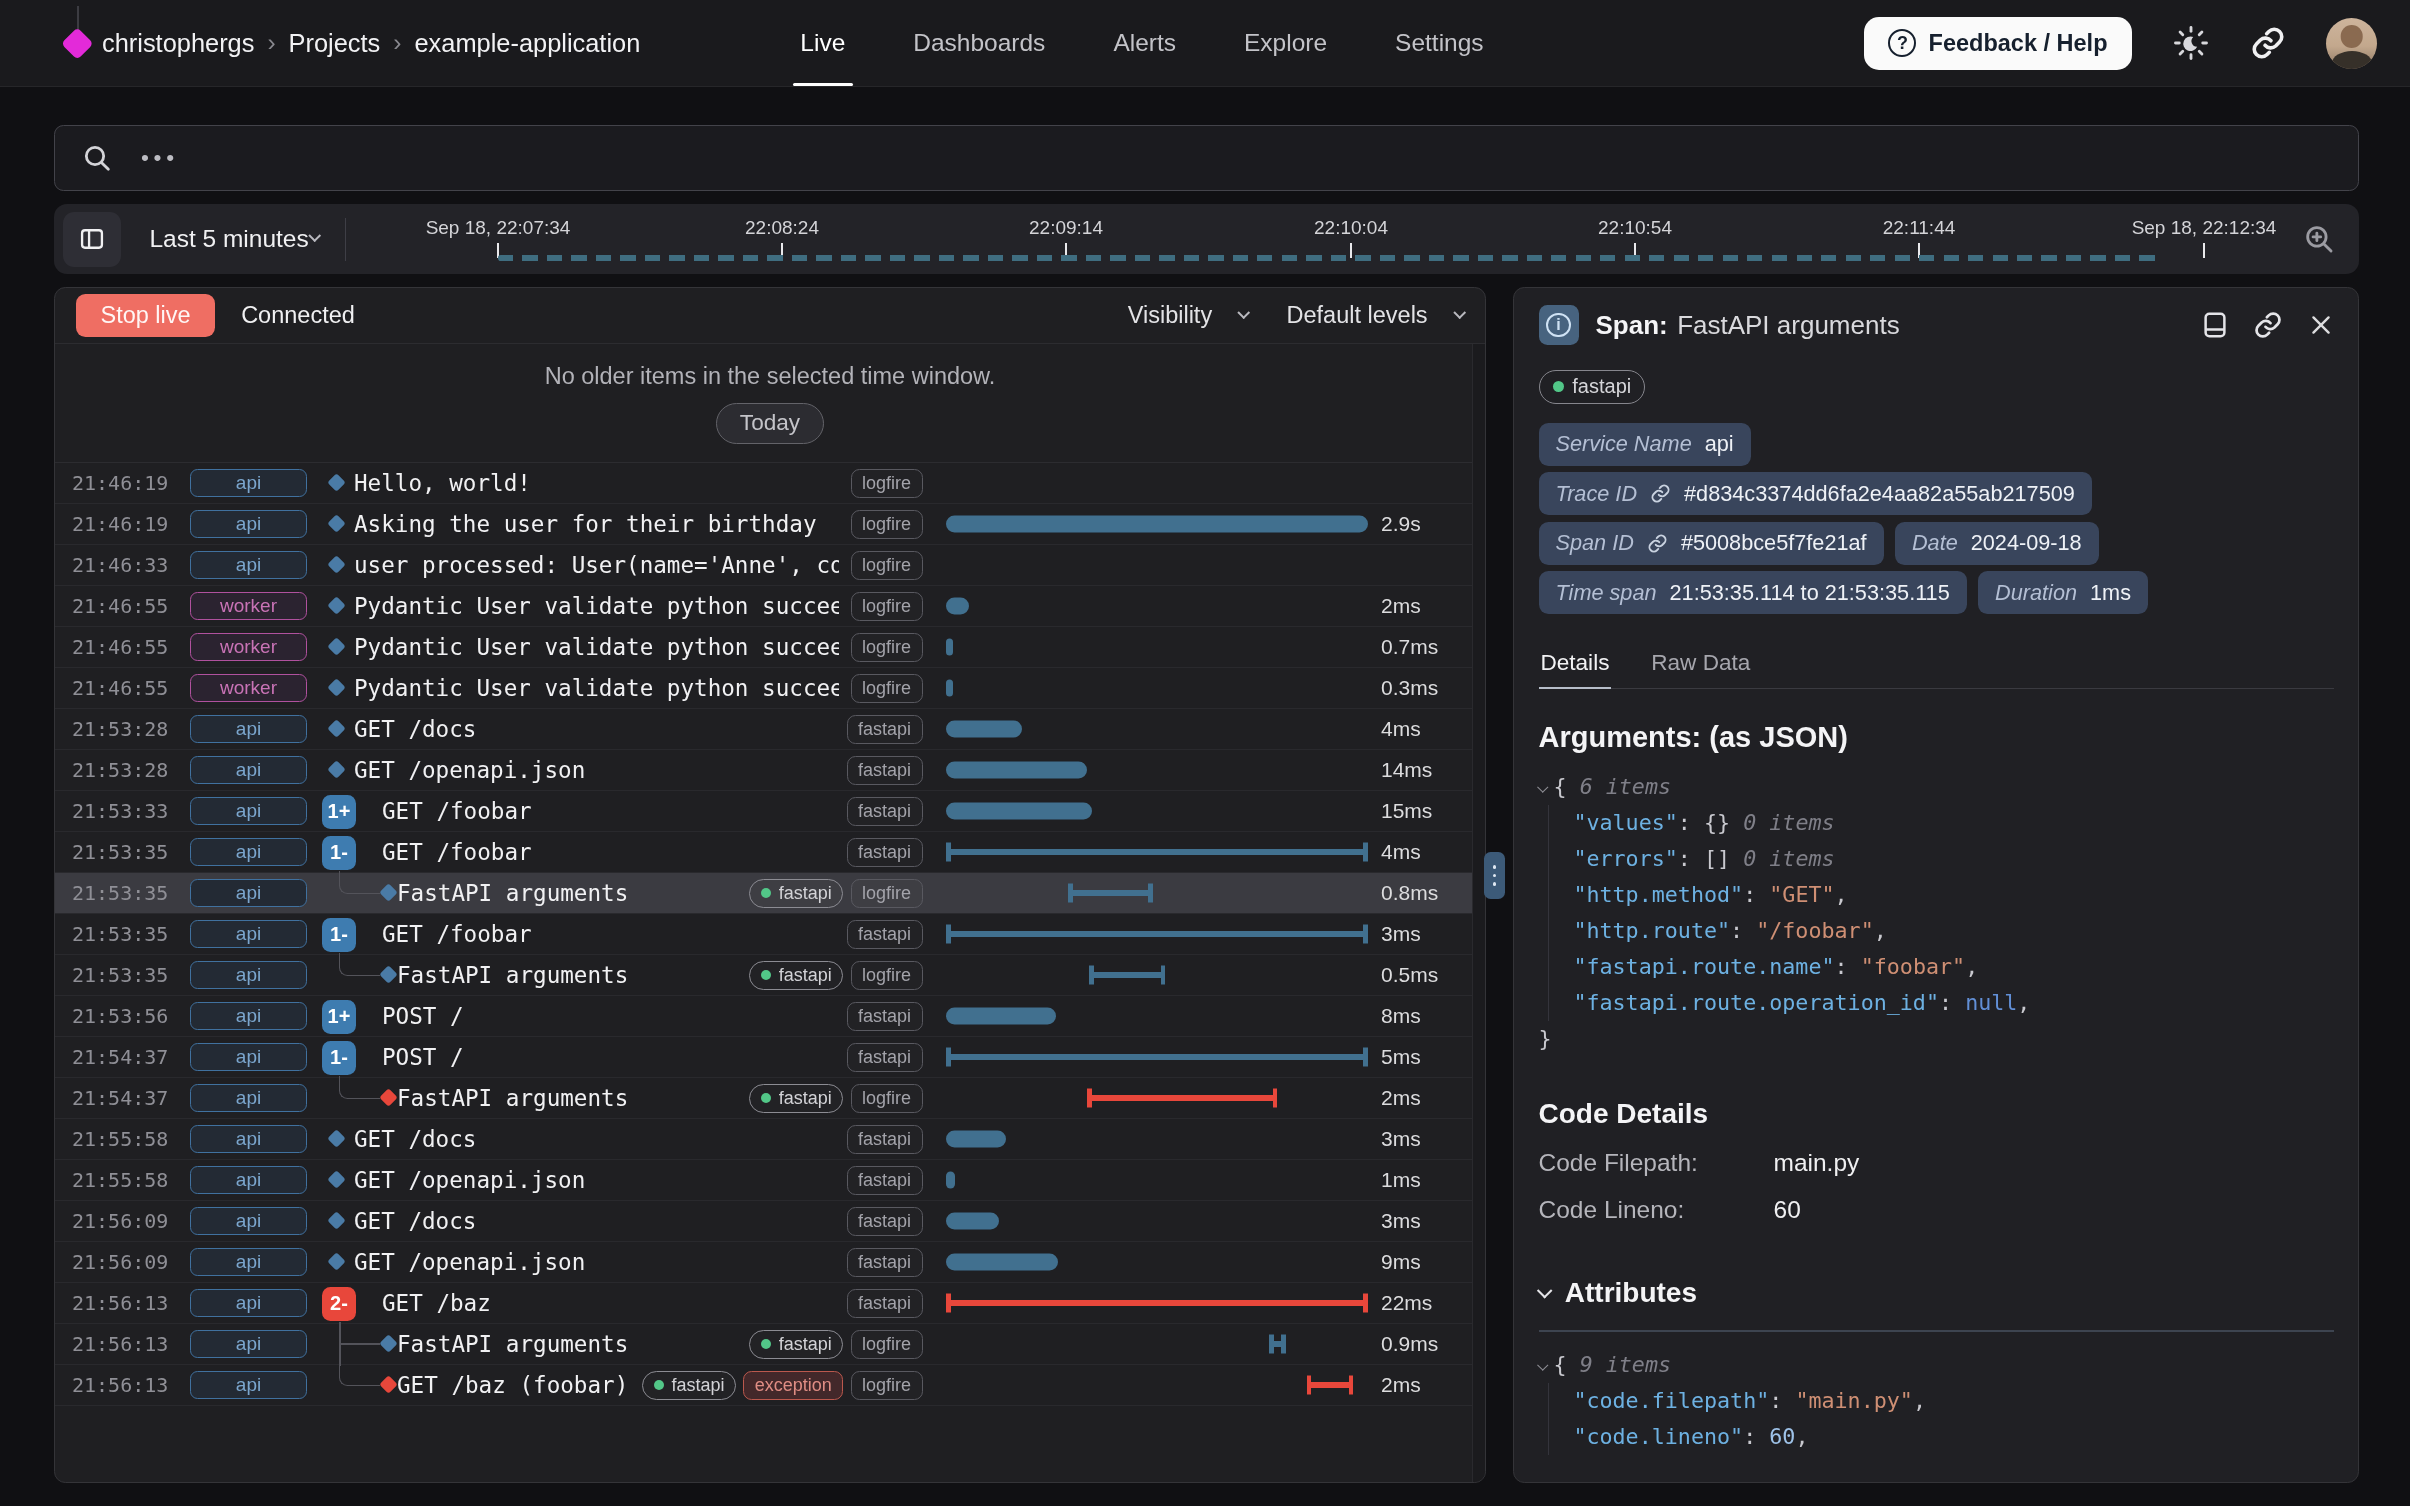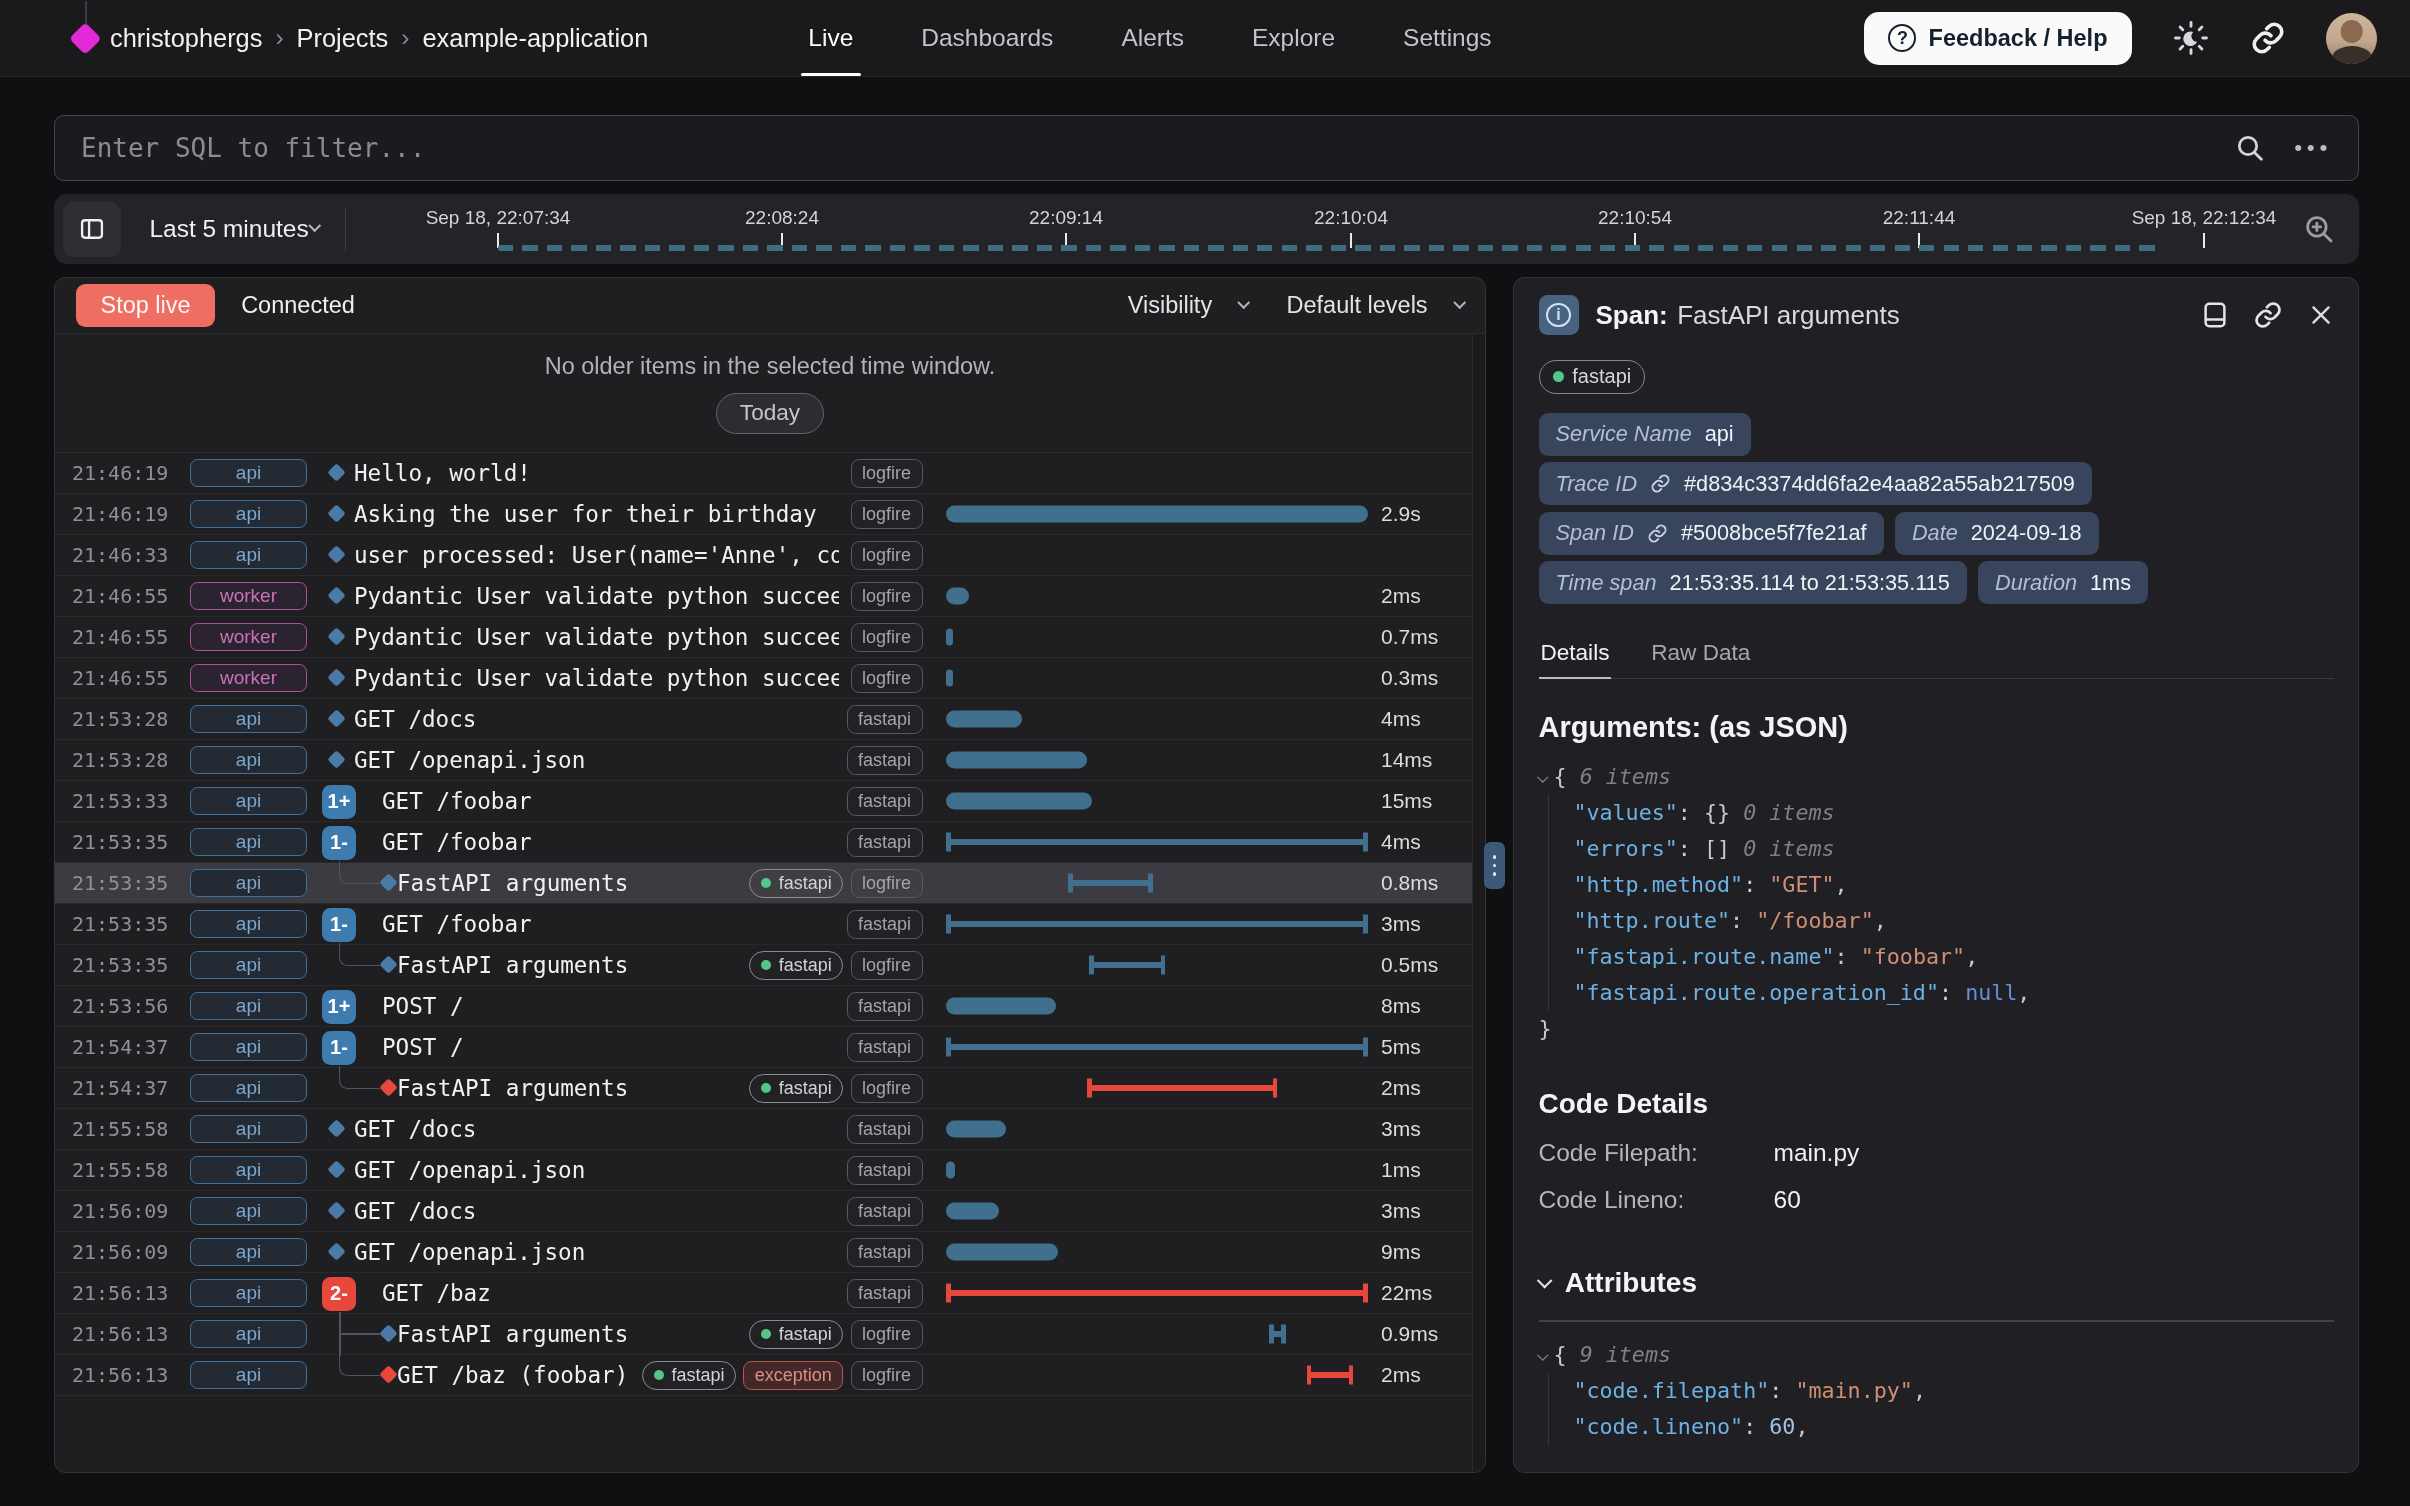--- a/index.html
+++ b/index.html
@@ -1,21 +1,21 @@
 <!DOCTYPE html>
 <html style="font-size:15px"><head>
 <meta charset="utf-8">
 <style>
   * { margin:0; padding:0; box-sizing:border-box; }
   html,body { width:2411px; height:1507px; overflow:hidden; }
   body { background:#101013; font-family:"Liberation Sans", sans-serif; color:#ededf0; }
   .mono { font-family:"DejaVu Sans Mono", monospace; }
 
   
-  header { height:77px; background:#1a1a1d; border-bottom:0.9px solid #262629; display:flex; align-items:center; padding:0 34px 0 16px; position:relative; }
+  header { height:87px; background:#1a1a1d; border-bottom:0.9px solid #262629; display:flex; align-items:center; padding:0 34px 0 8px; position:relative; }
   .logo-wrap { position:relative; width:94px; height:75px; flex:none; }
   .logo-stem { position:absolute; left:69px; top:0; width:1.9px; height:26px; background:#3c3c42; }
   .logo-diamond { position:absolute; left:58px; top:26px; width:22.6px; height:22.6px; background:#e32ad9; border-radius:4.7px; transform:rotate(45deg); }
   .crumbs { display:flex; align-items:center; gap:13px; font-size:25.4px; color:#f2f2f4; white-space:nowrap; }
   .crumb-sep { color:#88888e; font-size:24.5px; }
   .nav-tabs { display:flex; align-items:center; gap:68px; margin-left:160px; height:100%; }
   .tab { font-size:24.5px; color:#c3c3c8; height:100%; display:flex; align-items:center; position:relative; cursor:pointer; }
   .tab.active { color:#ffffff; }
   .tab.active::after { content:""; position:absolute; left:50%; bottom:0; transform:translateX(-50%); width:60px; height:2.8px; background:#ffffff; border-radius:1.9px; }
   .nav-right { margin-left:auto; display:flex; align-items:center; gap:40px; }
@@ -187,21 +187,20 @@
         <path d="M14 10.5a5 5 0 0 0-7.1-.5l-2.6 2.6a5 5 0 0 0 7.1 7.1l1.5-1.5"></path>
       </svg>
     </button>
     <div class="avatar"></div>
   </div>
 </header>
 
 <div class="page">
 
   <div class="filter-bar">
-    <span class="filter-placeholder">Enter SQL to filter...</span>
     <div class="filter-icons">
       <span>
         <svg width="32" height="32" viewBox="0 0 24 24" fill="none" stroke="#d4d4d8" stroke-width="2.1" stroke-linecap="round">
           <circle cx="10.5" cy="10.5" r="6.5"></circle>
             <line x1="15.5" y1="15.5" x2="20.5" y2="20.5"></line>
         </svg>
       </span>
       <span class="dots">•••</span>
     </div>
   </div>

